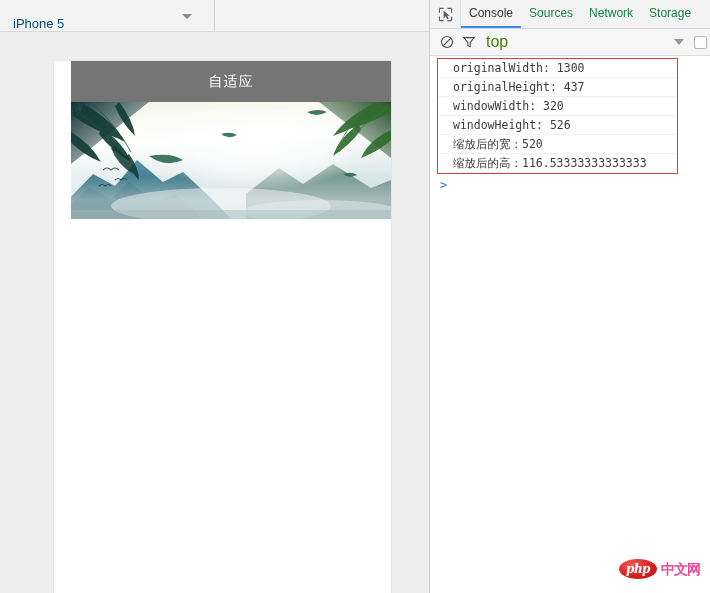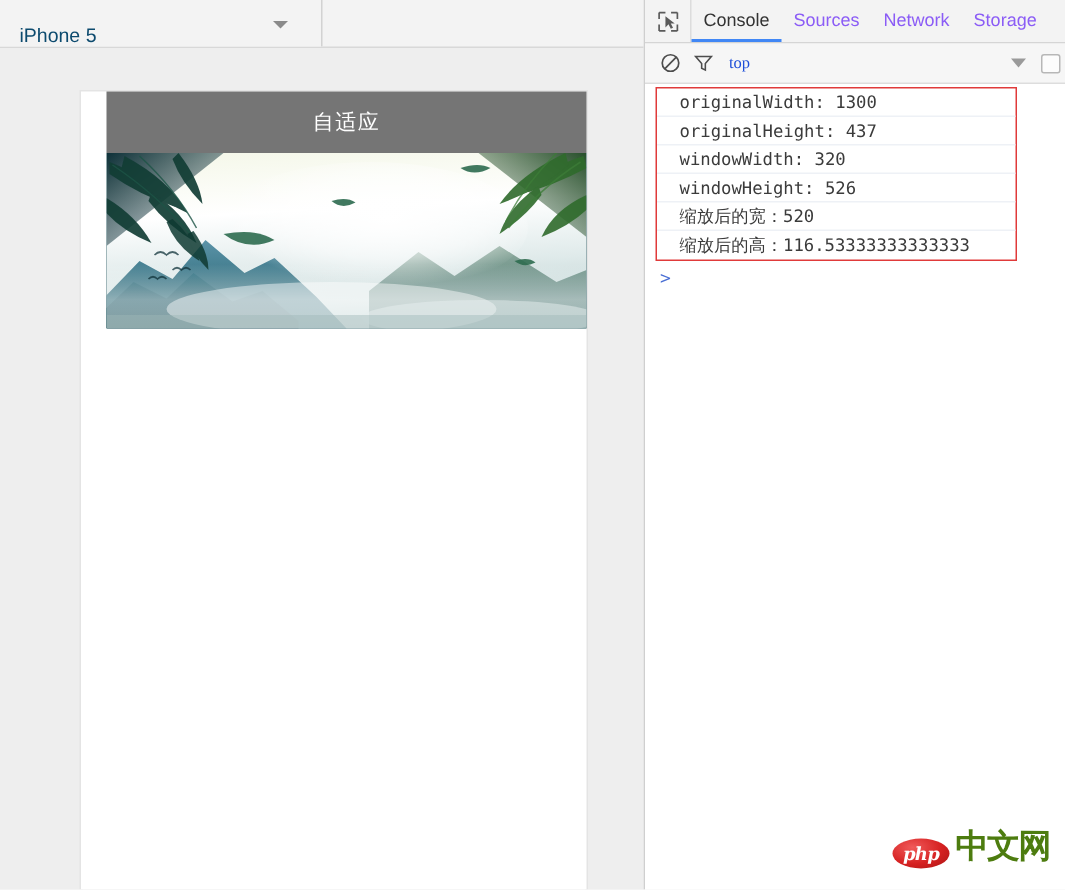--- a/index.html
+++ b/index.html
@@ -133,21 +133,21 @@
     display: flex;
     align-items: center;
     justify-content: center;
     border-right: 1px solid #dcdcdc;
   }
   .dt-tab {
     display: flex;
     align-items: center;
     padding: 0 8px;
     font-size: 12px;
-    color: #8b5cf6;
+    color: #15803d;
     box-sizing: border-box;
     border-bottom: 2px solid transparent;
   }
   .dt-tab.active {
     color: #333333;
     border-bottom: 2px solid #4187f5;
   }
 
   .dt-filterbar {
     height: 26px;
@@ -159,24 +159,23 @@
     padding-left: 6px;
     position: relative;
   }
   .fb-icon {
     width: 22px;
     display: flex;
     align-items: center;
     justify-content: center;
   }
   .fb-context {
-    font-size: 11px;
-    color: #1d4ed8;
+    font-size: 16px;
+    color: #4d7c0f;
     margin-left: 6px;
-    font-family: Liberation Serif, serif;
   }
   .fb-caret {
     position: absolute;
     right: 26px;
     width: 0; height: 0;
     border-left: 5px solid transparent;
     border-right: 5px solid transparent;
     border-top: 6px solid #9a9a9a;
   }
   .fb-checkbox {
@@ -244,23 +243,23 @@
     font-family: "DejaVu Serif", serif;
     font-style: italic;
     font-weight: bold;
     font-size: 12px;
     display: flex;
     align-items: center;
     justify-content: center;
     letter-spacing: -0.5px;
   }
   .php-cn {
-    font-size: 22px;
+    font-size: 14px;
     font-weight: bold;
-    color: #4d7c0f;
+    color: #ec4899;
     letter-spacing: -1px;
   }
 </style>
 </head>
 <body>
 
 <div class="app">
 
   <div class="device-pane">
 

